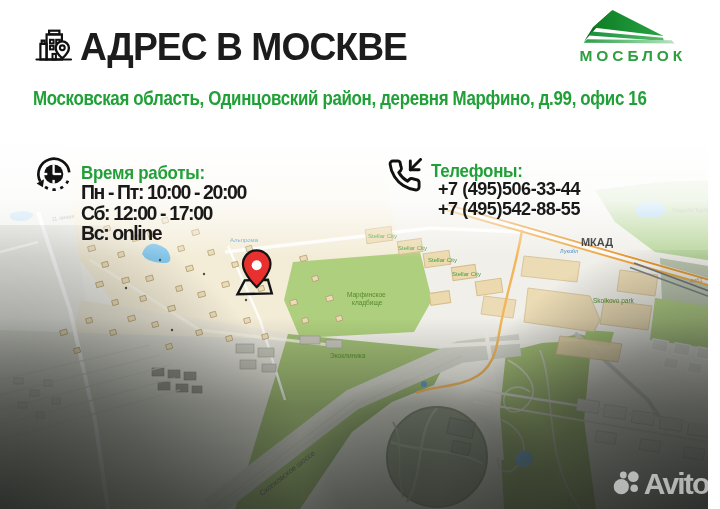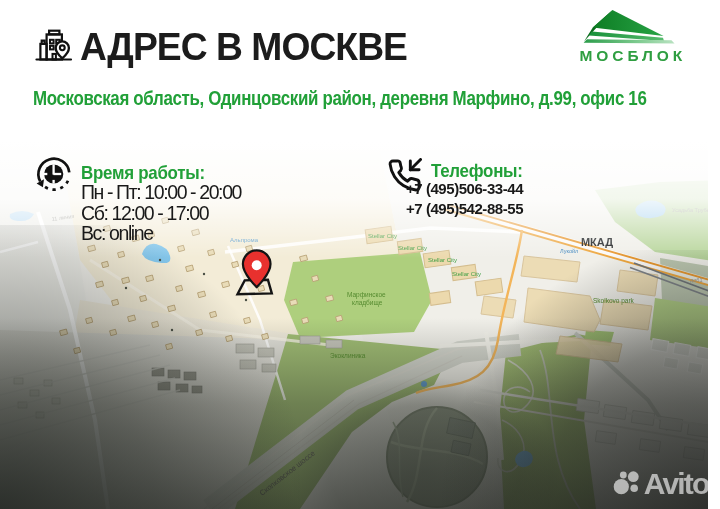--- a/index.html
+++ b/index.html
@@ -293,30 +293,30 @@
     <path d="M20.4,21 L28.2,21"></path>
     <path d="M20.6,26.9 L20.6,30.7"></path>
     <path d="M10.5,21 L14.3,21"></path>
   </g>
   <path d="M36.29,19.31 A15.5,15.5 0 1 0 7.21,28.48" fill="none" stroke="#111111" stroke-width="2.7"></path>
   <polygon points="11,26.2 3.6,30.4 9.9,34.2" fill="#111111"></polygon>
   <path d="M34.95,27.75 A15.5,15.5 0 0 1 9.94,32.16" fill="none" stroke="#111111" stroke-width="2.7" stroke-dasharray="3.2,4.6"></path>
 </svg>
 
 <div class="abs" style="left:81px;top:162px;font-size:19px;font-weight:bold;color:#21a038;letter-spacing:-0.3px;transform:scaleX(0.89);transform-origin:0 0">Время работы:</div>
-<div class="abs" style="left:81px;top:182px;font-size:19.5px;font-weight:normal;color:#191919;letter-spacing:-1.4px;line-height:20.5px">Пн - Пт: 10:00 - 20:00<br>Сб: 12:00 - 17:00<br>Вс: online</div>
+<div class="abs" style="left:81px;top:182px;font-size:19.5px;font-weight:bold;color:#191919;letter-spacing:-1.4px;line-height:20.5px">Пн - Пт: 10:00 - 20:00<br>Сб: 12:00 - 17:00<br>Вс: online</div>
 
 <svg class="abs" style="left:387px;top:158px" width="35" height="35" viewBox="0 0 24 24" fill="none" stroke="#111111" stroke-width="2" stroke-linecap="round" stroke-linejoin="round">
   <polyline points="16 2 16 8 22 8"></polyline>
   <line x1="23" y1="1" x2="16" y2="8"></line>
   <path d="M22 16.92v3a2 2 0 0 1-2.18 2 19.79 19.79 0 0 1-8.63-3.07 19.5 19.5 0 0 1-6-6 19.79 19.79 0 0 1-3.07-8.67A2 2 0 0 1 4.11 2h3a2 2 0 0 1 2 1.72 12.84 12.84 0 0 0 .7 2.81 2 2 0 0 1-.45 2.11L8.09 9.91a16 16 0 0 0 6 6l1.27-1.27a2 2 0 0 1 2.11-.45 12.84 12.84 0 0 0 2.81.7A2 2 0 0 1 22 16.92z"></path>
 </svg>
 
 <div class="abs" style="left:430.5px;top:159.5px;font-size:18.5px;font-weight:bold;color:#21a038;letter-spacing:-0.3px;transform:scaleX(0.915);transform-origin:0 0">Телефоны:</div>
-<div class="abs" style="left:406px;top:178.5px;font-size:15px;font-weight:bold;color:#191919;letter-spacing:-0.45px;line-height:20px">+7 (495)506-33-44<br>+7 (495)542-88-55</div>
+<div class="abs" style="left:438px;top:178.5px;font-size:18px;font-weight:bold;color:#191919;letter-spacing:-0.45px;line-height:20px">+7 (495)506-33-44<br>+7 (495)542-88-55</div>
 
 <svg class="abs" style="left:575px;top:5px" width="140" height="62" viewBox="0 0 140 62">
   <defs>
     <linearGradient id="wg1" x1="0" y1="0" x2="1" y2="0">
       <stop offset="0" stop-color="#0e7d24"></stop>
           <stop offset="1" stop-color="#27a345"></stop>
     </linearGradient>
     <linearGradient id="wg2" x1="0" y1="0" x2="1" y2="0">
       <stop offset="0" stop-color="#18913a"></stop>
           <stop offset="1" stop-color="#57bb6e"></stop>

